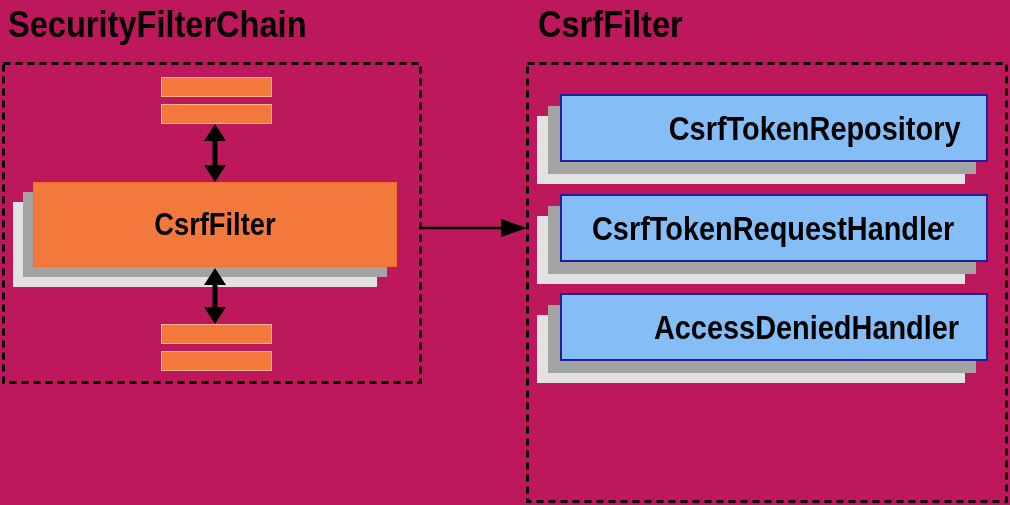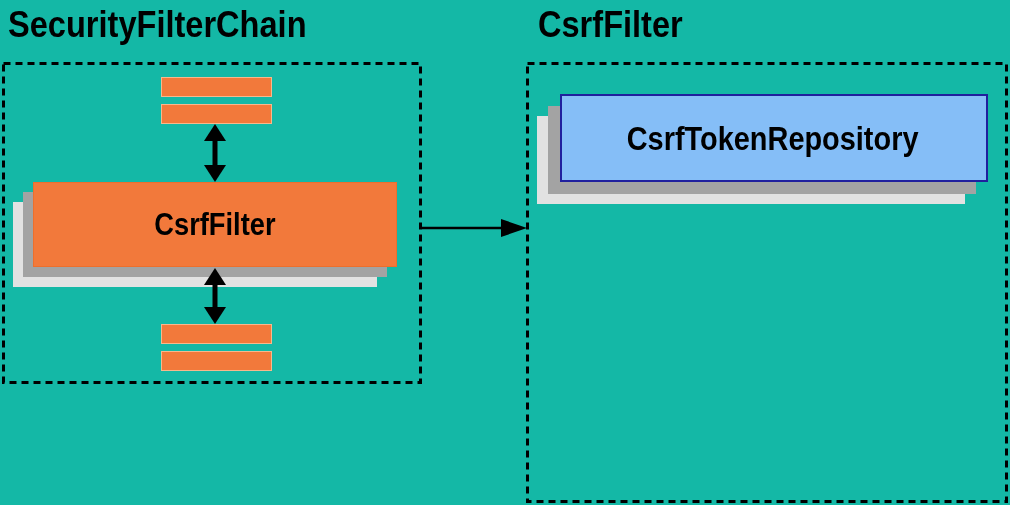--- a/index.html
+++ b/index.html
@@ -8,21 +8,21 @@
     --blue-fill:#85BEF7;
     --blue-border:#20209E;
     --shadow-dark:#A3A3A3;
     --shadow-light:#E2E2E2;
     --line:#000000;
   }
   html,body{margin:0;padding:0;background:#ffffff;}
   .canvas{
     position:relative;
     width:1010px;height:505px;
-    background:#14b8a6;
+    background:#be185d;
     font-family:"Liberation Sans", sans-serif;
     overflow:hidden;
   }
   .title{
     position:absolute;
     top:4px;
     font-size:37px;
     font-weight:bold;
     color:#000;
     white-space:nowrap;
@@ -52,26 +52,26 @@
     box-shadow:-10px 10px 0 0 var(--shadow-dark), -20px 20px 0 0 var(--shadow-light);
     display:flex;align-items:center;justify-content:center;
   }
   .orange-box .label{
     font-size:31px;font-weight:bold;color:#000;
     transform:scaleX(0.88);transform-origin:center;
     white-space:nowrap;
   }
   .blue-box{
     position:absolute;
-    left:560px;width:428px;height:88px;
+    left:560px;width:428px;height:68px;
     background:var(--blue-fill);
     border:2px solid var(--blue-border);
     box-sizing:border-box;
     box-shadow:-12px 12px 0 0 var(--shadow-dark), -23px 22px 0 0 var(--shadow-light);
-    display:flex;align-items:center;justify-content:flex-start;padding-left:39px;
+    display:flex;align-items:center;justify-content:flex-end;padding-left:39px;
   }
   .blue-box .label{
     font-size:34px;font-weight:bold;color:#000;
     transform:scaleX(0.85);transform-origin:center;
     white-space:nowrap;
   }
   .blue-box-1{top:94px;}
   .blue-box-2{top:194px;}
   .blue-box-3{top:293px;}
   .blue-box-4{top:393px;}
@@ -116,14 +116,20 @@
   <div class="bar bar-4"></div>
 
   <svg class="arrow-svg" style="left:421px;top:217px;" width="106" height="22">
     <line x1="1" y1="11" x2="82" y2="11" stroke="#000" stroke-width="2.5"></line>
     <polygon points="106,11 80,2 80,20" fill="#000"></polygon>
   </svg>
 
   <div class="blue-box blue-box-1">
     <span class="label">CsrfTokenRepository</span>
   </div>
+  <div class="blue-box blue-box-2">
+    <span class="label">CsrfTokenRequestHandler</span>
+  </div>
+  <div class="blue-box blue-box-3">
+    <span class="label">AccessDeniedHandler</span>
+  </div>
 
 </div>
 
 </body></html>

